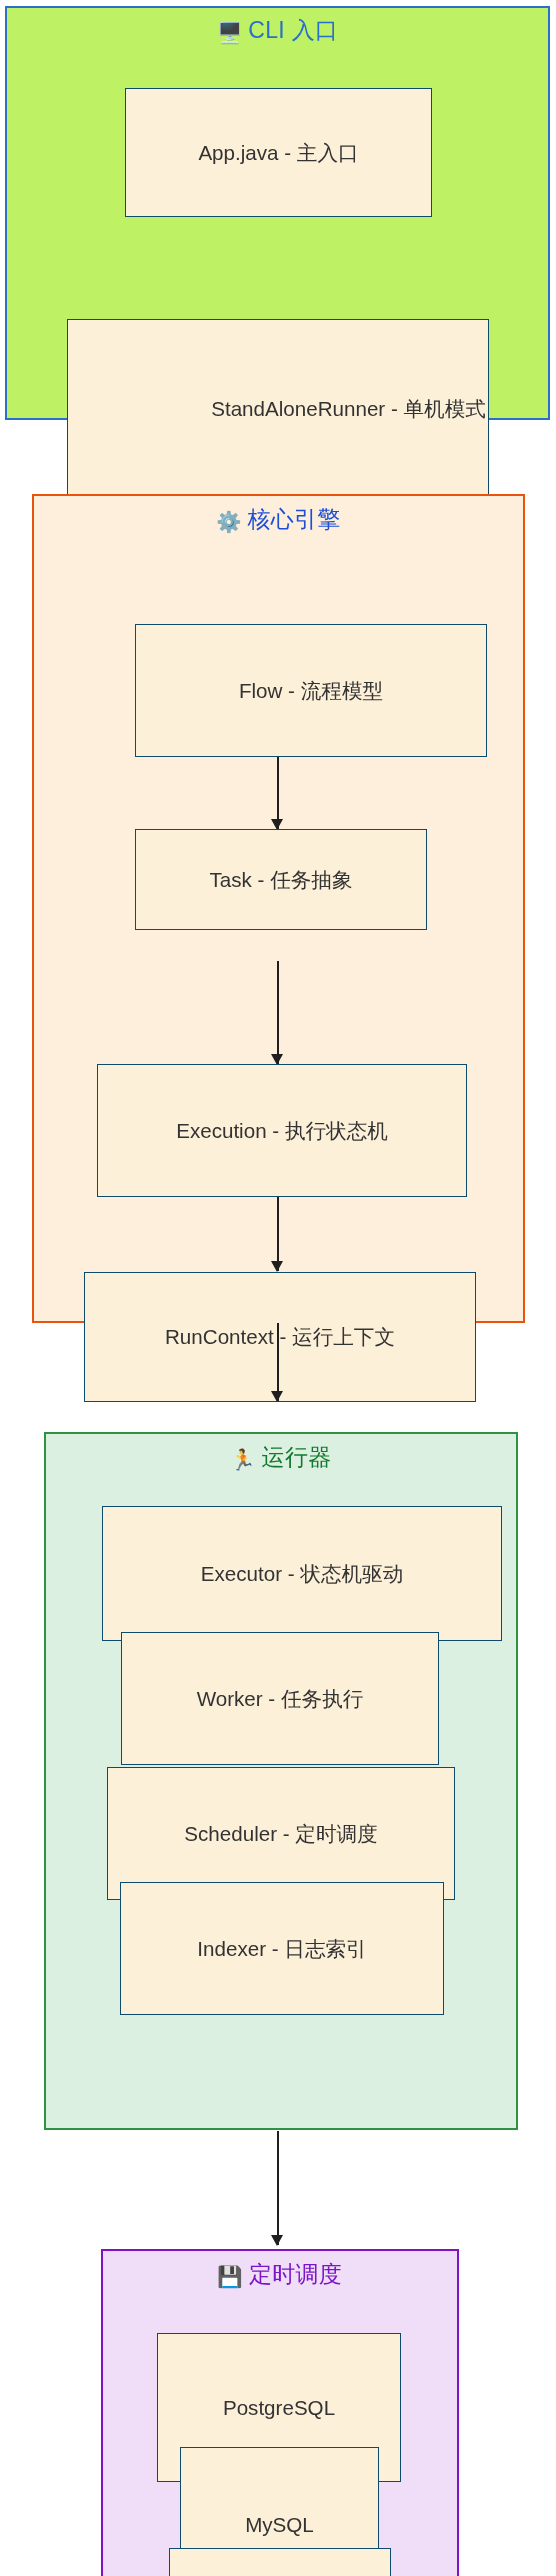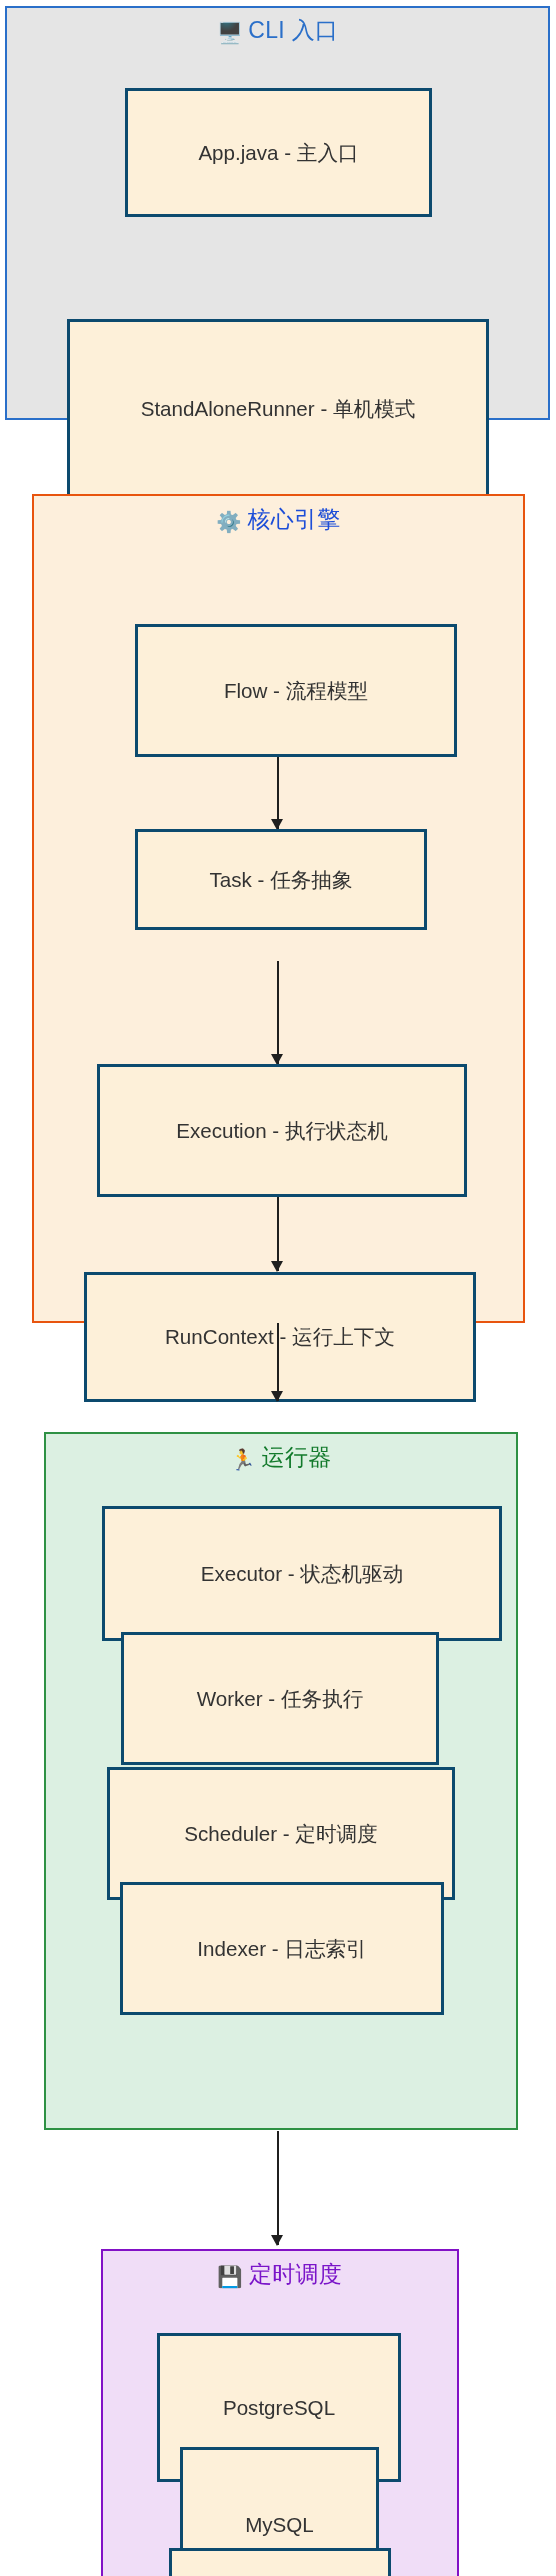--- a/index.html
+++ b/index.html
@@ -33,46 +33,46 @@
     white-space: nowrap;
     letter-spacing: 0.3px;
   }
   .sg-title .sg-emoji {
     font-family: "DejaVu Sans", sans-serif;
     font-size: 20.6px;
     vertical-align: -1.5px;
     margin-right: 5.2px;
   }
 
-  .sg-cli   { background: #e5e5e5; border-color: #2a6fc9; }
+  .sg-cli   { background: #bef264; border-color: #2a6fc9; }
   .sg-cli   .sg-title { color: #2a6fc9; }
   .sg-core  { background: #fdefdc; border-color: #e8540e; }
   .sg-core  .sg-title { color: #1d4ed8; }
   .sg-run   { background: #dcf0e2; border-color: #2e9144; }
   .sg-run   .sg-title { color: #137a2c; }
   .sg-store { background: #f0ddf7; border-color: #8211c6; }
   .sg-store .sg-title { color: #7a15c9; }
 
   
   .node {
     position: absolute;
     background: #fdf0d9;
-    border: 3px solid #0c4a6e;
+    border: 1px solid #0c4a6e;
     color: #333333;
     font-size: 20.6px;
     line-height: 1.25;
     display: flex;
     align-items: center;
     justify-content: center;
     text-align: center;
     overflow: hidden;
     white-space: nowrap;
     padding: 0 2.1px;
   }
-  .node.wrap { white-space: normal; }
+  .node.wrap { white-space: normal; justify-content: flex-end; }
 
   
   .edge {
     position: absolute;
     width: 0;
     border-left: 2.1px solid #1f1f1f;
   }
   .edge .head {
     position: absolute;
     left: -7.7px;
@@ -105,21 +105,21 @@
   <div class="node wrap" style="left:67px; top:319px; width:422px; height:180px;">
     <span>StandAloneRunner - 单机模式</span>
   </div>
 
   <div class="subgraph sg-core" style="left:32px; top:494px; width:493px; height:829px;">
     <div class="sg-title" style="top:12.4px;">
       <span class="sg-emoji">⚙️</span><span>核心引擎</span>
     </div>
   </div>
 
-  <div class="node" style="left:135px; top:624px; width:322px; height:133px;">
+  <div class="node" style="left:135px; top:624px; width:352px; height:133px;">
     <span>Flow - 流程模型</span>
   </div>
 
   <div class="edge" style="left:277px; top:757px; height:72px;">
     <div class="head"></div>
   </div>
 
   <div class="node" style="left:135px; top:829px; width:292px; height:101px;">
     <span>Task - 任务抽象</span>
   </div>

